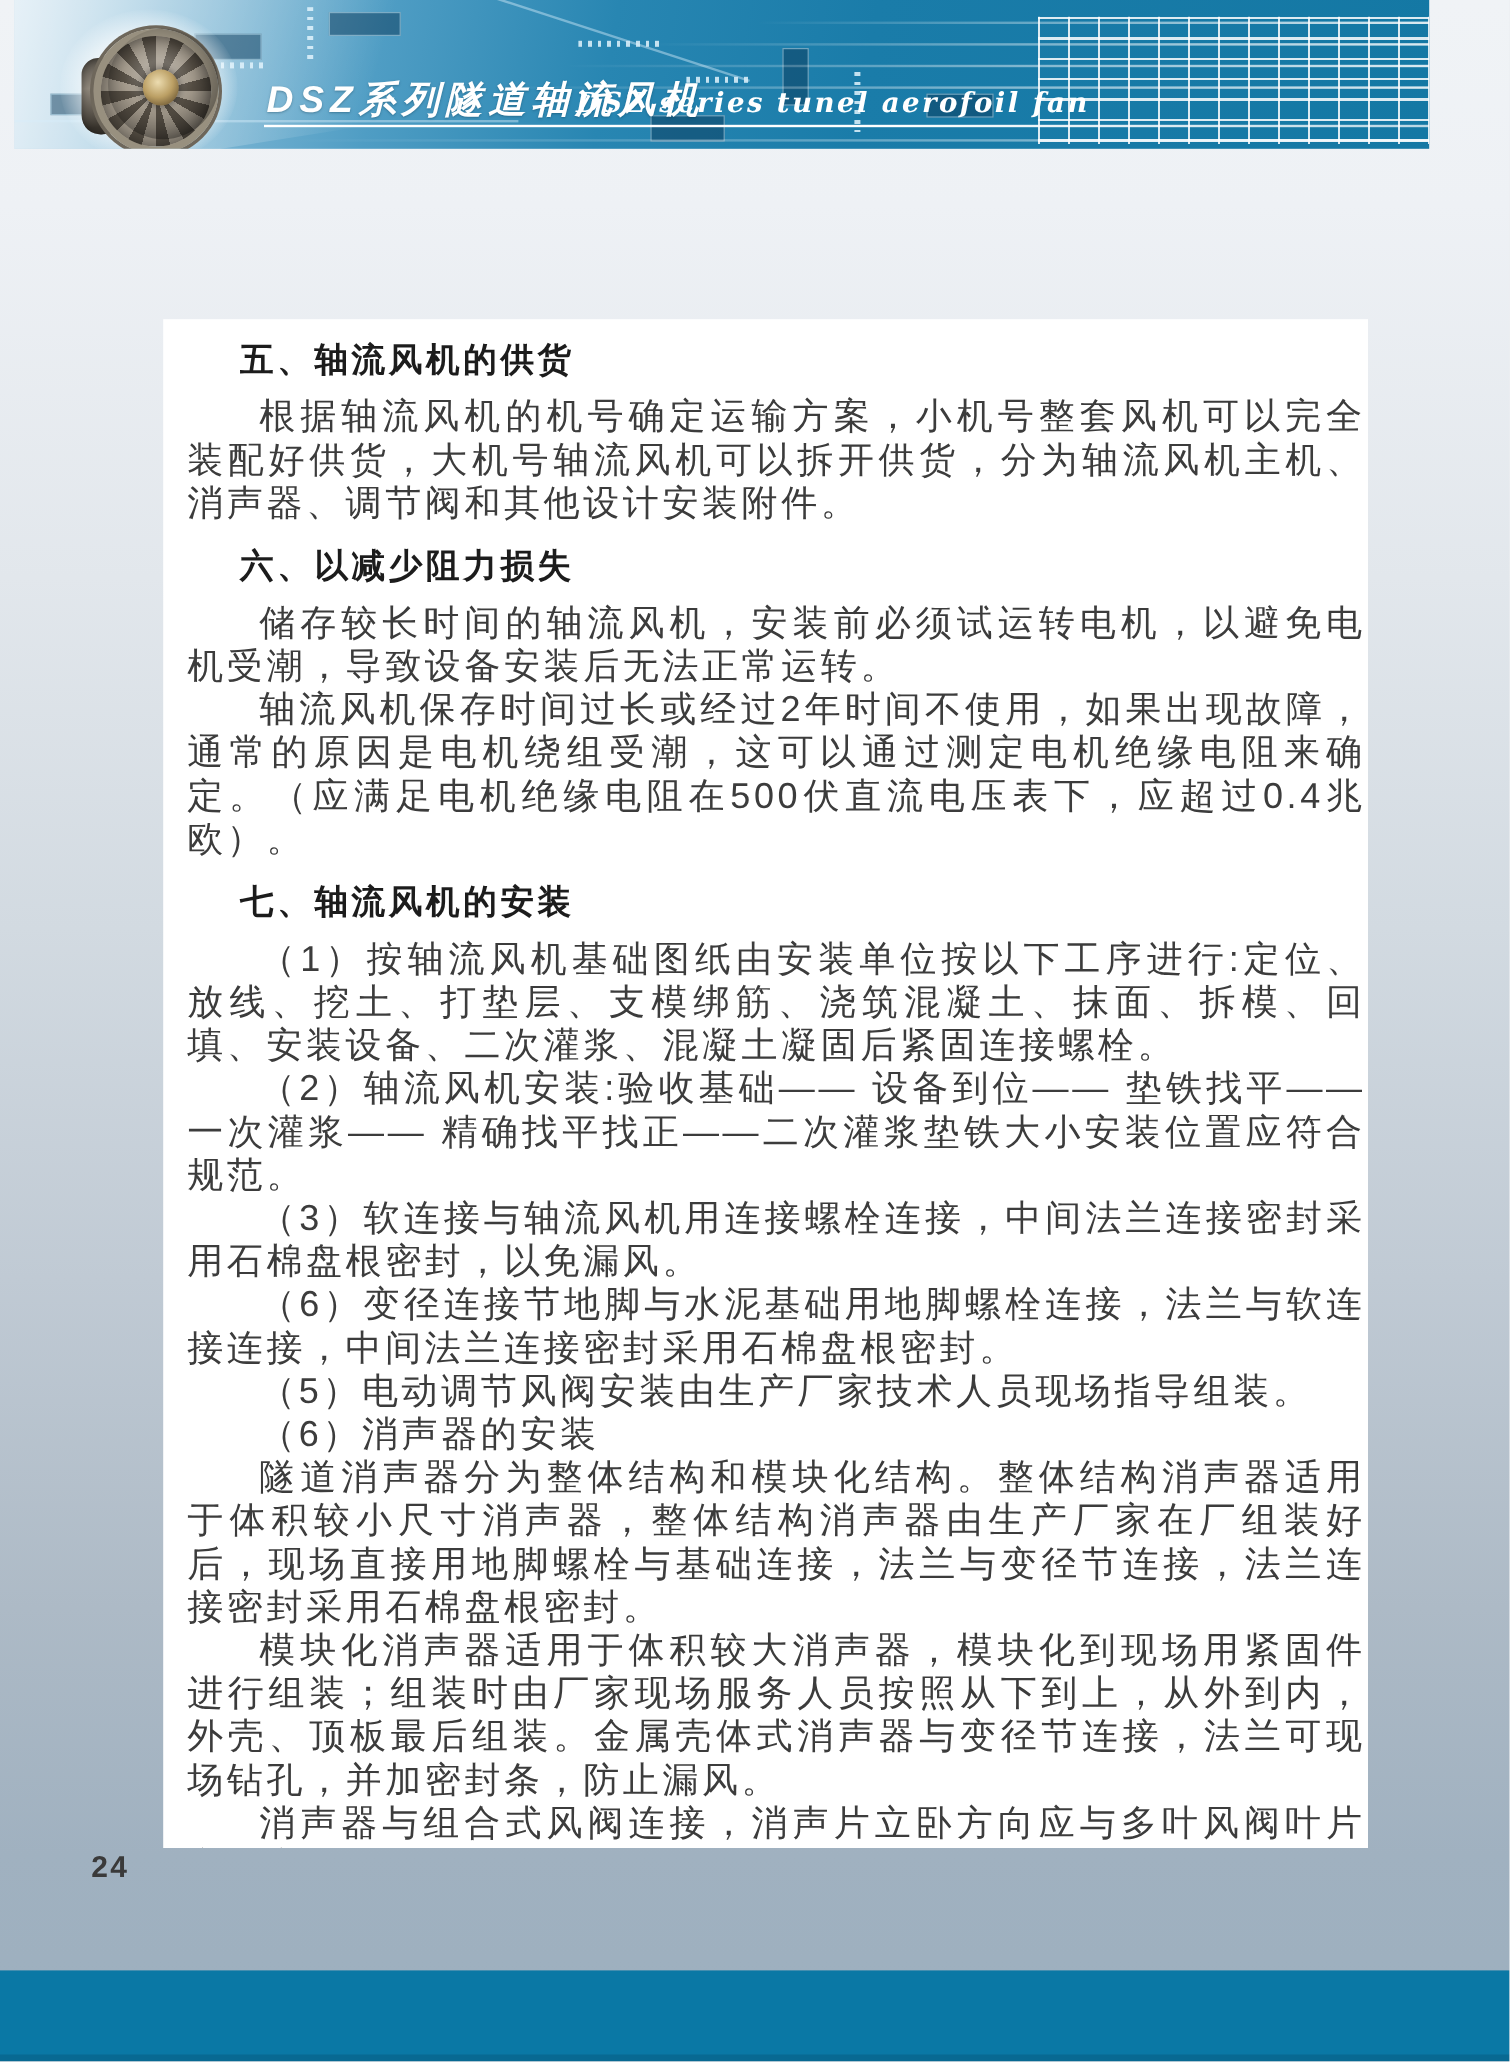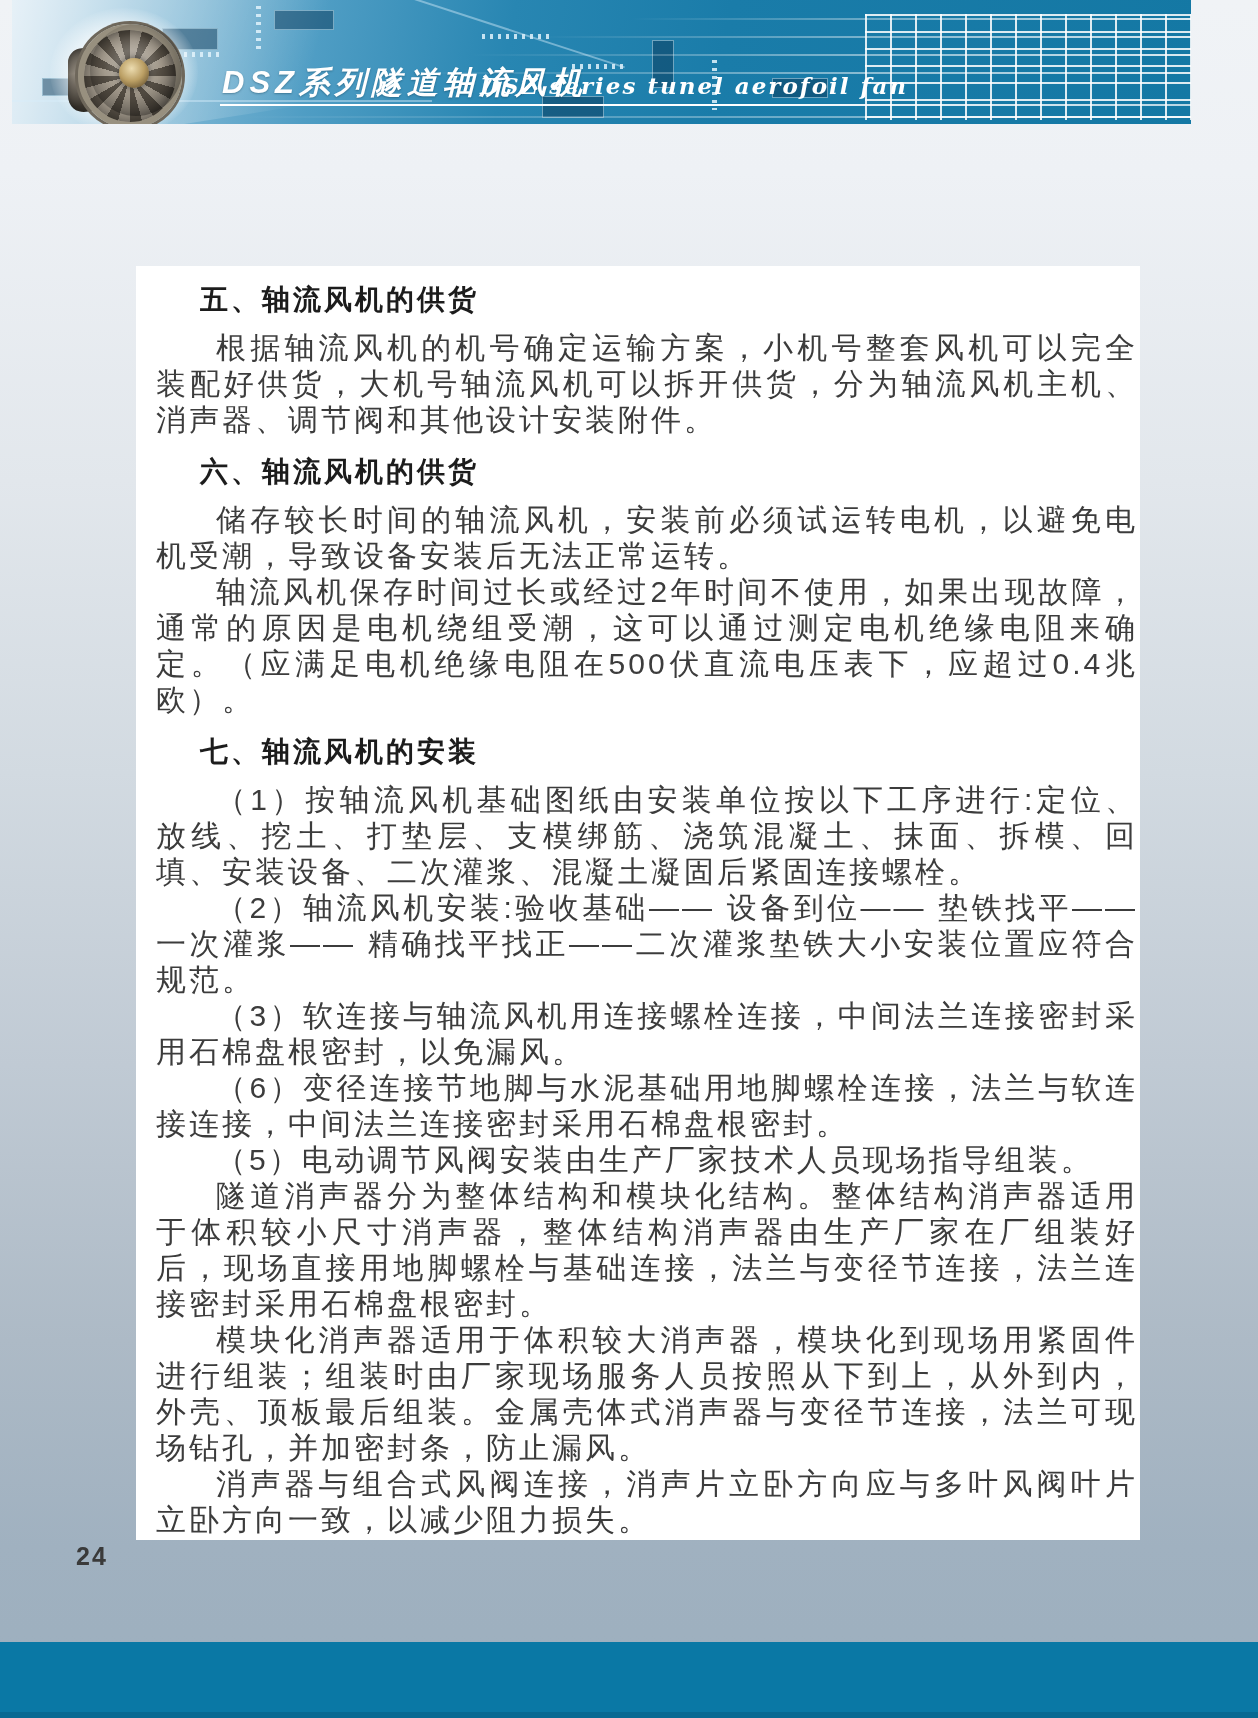--- a/index.html
+++ b/index.html
@@ -105,30 +105,31 @@
     </div>
 
     <div class="title-zh">DSZ系列隧道轴流风机</div>
     <div class="title-en">DSZ series tunel aerofoil fan</div>
   </header>
 
   <main class="panel">
     <h2 class="first">五、轴流风机的供货</h2>
     <p>根据轴流风机的机号确定运输方案，小机号整套风机可以完全装配好供货，大机号轴流风机可以拆开供货，分为轴流风机主机、消声器、调节阀和其他设计安装附件。</p>
 
-    <h2>六、轴流风机的供货</h2>
+    <h2>六、以减少阻力损失</h2>
     <p>储存较长时间的轴流风机，安装前必须试运转电机，以避免电机受潮，导致设备安装后无法正常运转。</p>
     <p>轴流风机保存时间过长或经过2年时间不使用，如果出现故障，通常的原因是电机绕组受潮，这可以通过测定电机绝缘电阻来确定。（应满足电机绝缘电阻在500伏直流电压表下，应超过0.4兆欧）。</p>
 
     <h2>七、轴流风机的安装</h2>
     <p>（1）按轴流风机基础图纸由安装单位按以下工序进行:定位、放线、挖土、打垫层、支模绑筋、浇筑混凝土、抹面、拆模、回填、安装设备、二次灌浆、混凝土凝固后紧固连接螺栓。</p>
     <p>（2）轴流风机安装:验收基础—— 设备到位—— 垫铁找平—— 一次灌浆—— 精确找平找正——二次灌浆垫铁大小安装位置应符合规范。</p>
     <p>（3）软连接与轴流风机用连接螺栓连接，中间法兰连接密封采用石棉盘根密封，以免漏风。</p>
     <p>（6）变径连接节地脚与水泥基础用地脚螺栓连接，法兰与软连接连接，中间法兰连接密封采用石棉盘根密封。</p>
     <p>（5）电动调节风阀安装由生产厂家技术人员现场指导组装。</p>
+    <p>（6）消声器的安装</p>
     <p>隧道消声器分为整体结构和模块化结构。整体结构消声器适用于体积较小尺寸消声器，整体结构消声器由生产厂家在厂组装好后，现场直接用地脚螺栓与基础连接，法兰与变径节连接，法兰连接密封采用石棉盘根密封。</p>
     <p>模块化消声器适用于体积较大消声器，模块化到现场用紧固件进行组装；组装时由厂家现场服务人员按照从下到上，从外到内，外壳、顶板最后组装。金属壳体式消声器与变径节连接，法兰可现场钻孔，并加密封条，防止漏风。</p>
     <p>消声器与组合式风阀连接，消声片立卧方向应与多叶风阀叶片立卧方向一致，以减少阻力损失。</p>
     <p>为便于消声器的维修，设计安装中应留出维修人员通行道。</p>
   </main>
 
   <div class="page-number">24</div>
   <div class="footer-band"></div>
 </div>
 

